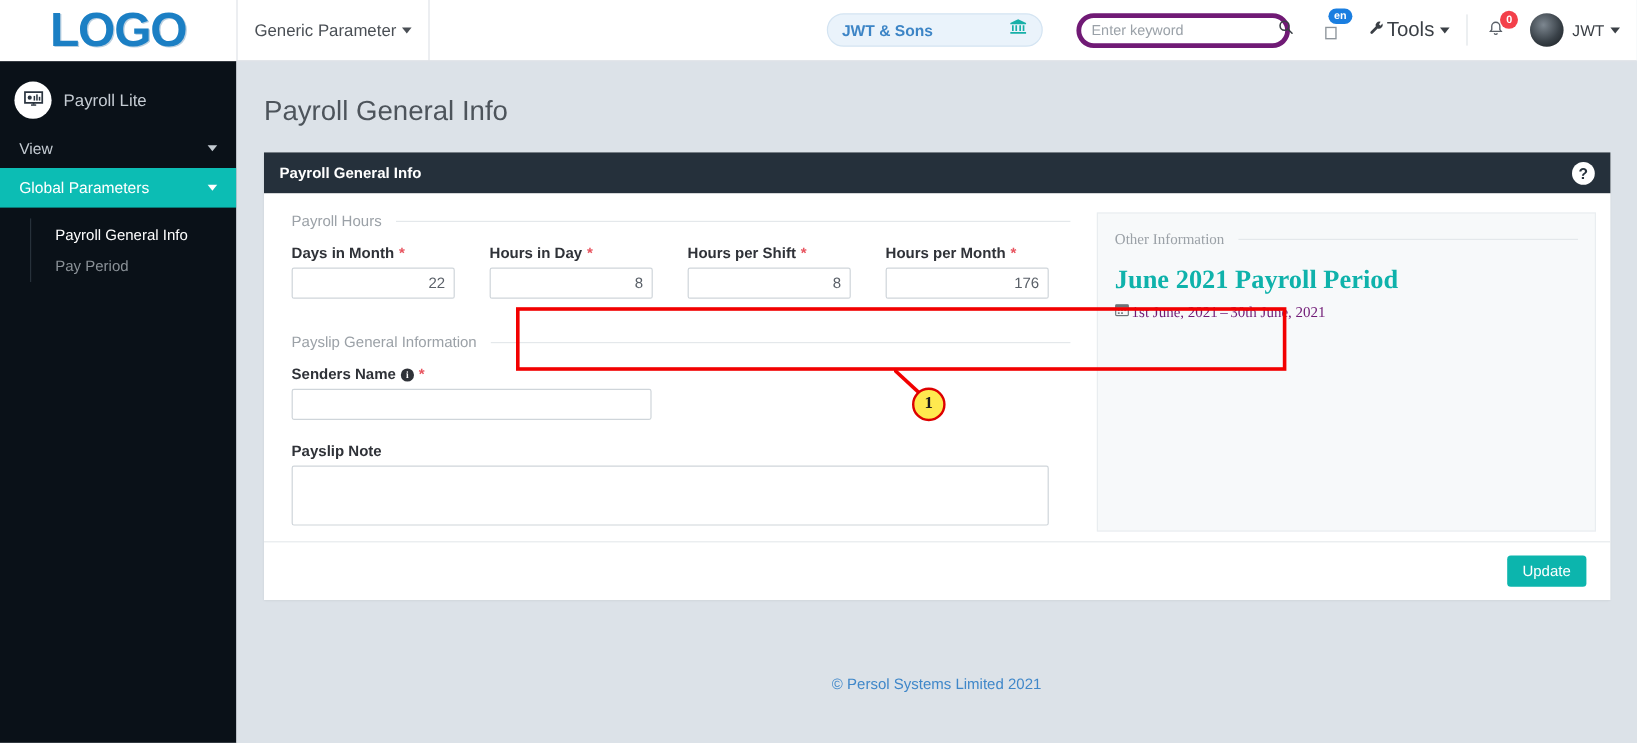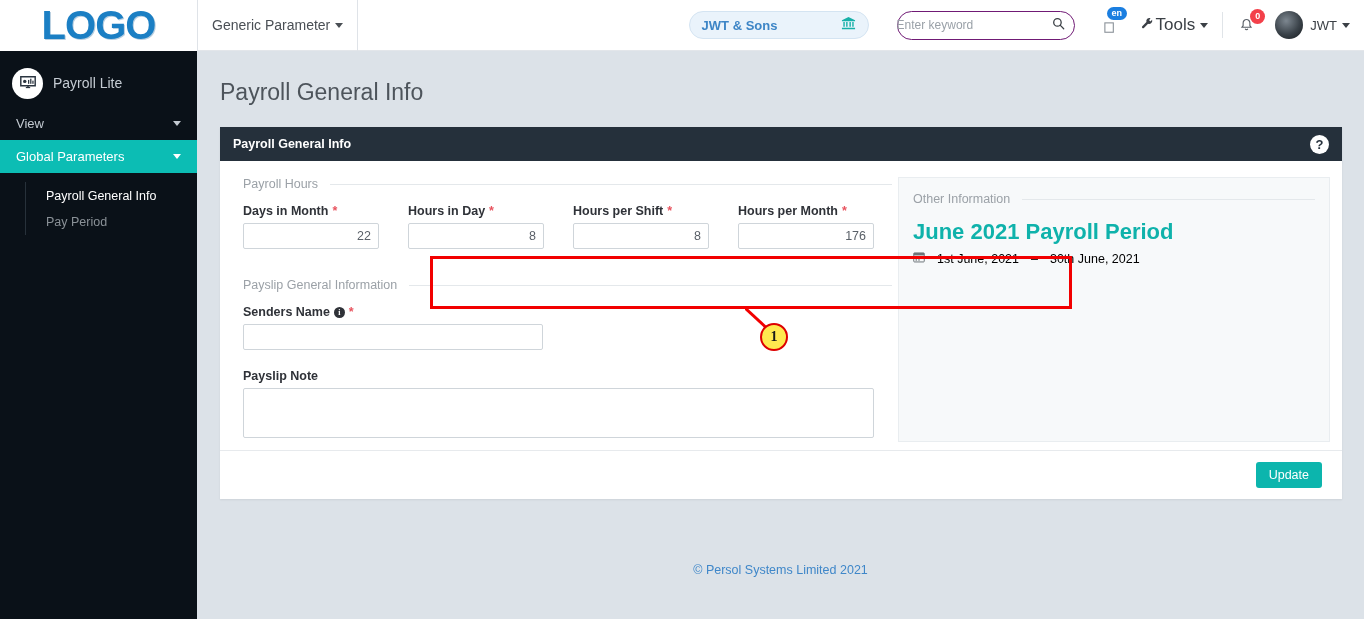--- a/index.html
+++ b/index.html
@@ -44,22 +44,22 @@
     background: #eaf3fb; border: 1px solid #d4e4f2; border-radius: 14px;
     margin-right: 28px;
     gap: 48px;
   }
   .company-pill .name { font-size: 13px; font-weight: bold; color: #3d85c6; }
   .bank-ico { color: #17b0a8; }
 
   .searchbox {
     display: flex; align-items: center;
     width: 178px; height: 29px; padding: 0 9px;
-    border: 1px solid #701a75; border-radius: 15px;
-    background: #fff; margin-right: 28px; justify-content: flex-end;
+    border: 4px solid #701a75; border-radius: 15px;
+    background: #fff; margin-right: 28px;
   }
   .searchbox input {
     border: none; outline: none; flex: 1;
     font-size: 12px; color: #555; font-family: "Liberation Sans", sans-serif;
     background: transparent;
   }
   .searchbox input::placeholder { color: #9aa1a8; }
 
   .lang-wrap { position: relative; width: 26px; height: 30px; margin-right: 12px; }
   .lang-badge {
@@ -142,22 +142,22 @@
   }
   .panel-head .ttl { font-size: 12.5px; color: #fff; font-weight: bold; }
   .help-ico {
     width: 19px; height: 19px; border-radius: 50%;
     background: #fff; color: #25303b;
     font-size: 13px; font-weight: bold;
     display: flex; align-items: center; justify-content: center;
   }
   .panel-body { display: flex; padding: 16px 12px 8px 12px; }
   .col-left { width: 660px; padding-left: 11px; }
-  .col-right { flex: 1; margin-left: 6px; background: #f7f9fa; border: 1px solid #e9edf0;
-               padding: 14px 14px 28px 14px; }
+  .col-right { flex: 1; margin-left: 22px; background: #f7f9fa; border: 1px solid #e9edf0;
+               padding: 14px 14px 28px 14px; font-family: Liberation Serif, serif; }
 
   .legend {
     display: flex; align-items: center; margin-bottom: 13px;
   }
   .legend-text { font-size: 12.5px; color: #9ba1a7; white-space: nowrap; }
   .legend-line { flex: 1; height: 1px; background: #e4e8eb; margin-left: 12px; }
 
   .field-row { display: flex; gap: 29px; }
   .field { width: 136px; }
   .field.wide { width: 300px; }
@@ -206,22 +206,22 @@
     font-size: 14px; font-weight: bold; color: #1a1a1a; z-index: 31;
     font-family: "Liberation Serif", serif;
   }
 
   
   .period-title {
     font-size: 22px; font-weight: bold; color: #0fb2ab;
     margin-top: 10px; margin-bottom: 6px;
   }
   .period-dates {
-    font-size: 12.5px; color: #000000;
-    display: flex; align-items: center; gap: 12px; margin-bottom: 14px;
+    font-size: 12.5px; color: #701a75;
+    display: flex; align-items: center; gap: 2px; margin-bottom: 14px;
   }
   .cal-ico { color: #6d7478; font-size: 12px; }
   .info-card { background: #fff; border: 1px solid #e4e8eb; border-radius: 2px; }
   .info-cell { padding: 12px 14px; }
   .info-cell + .info-cell { border-top: 1px solid #e8ecef; }
   .info-k { font-size: 13px; font-weight: bold; color: #2f3238; margin-bottom: 6px; }
   .info-v { font-size: 12.5px; color: #4c5257; }
 
   .panel-foot {
     border-top: 1px solid #e7eaed; height: 49px;

